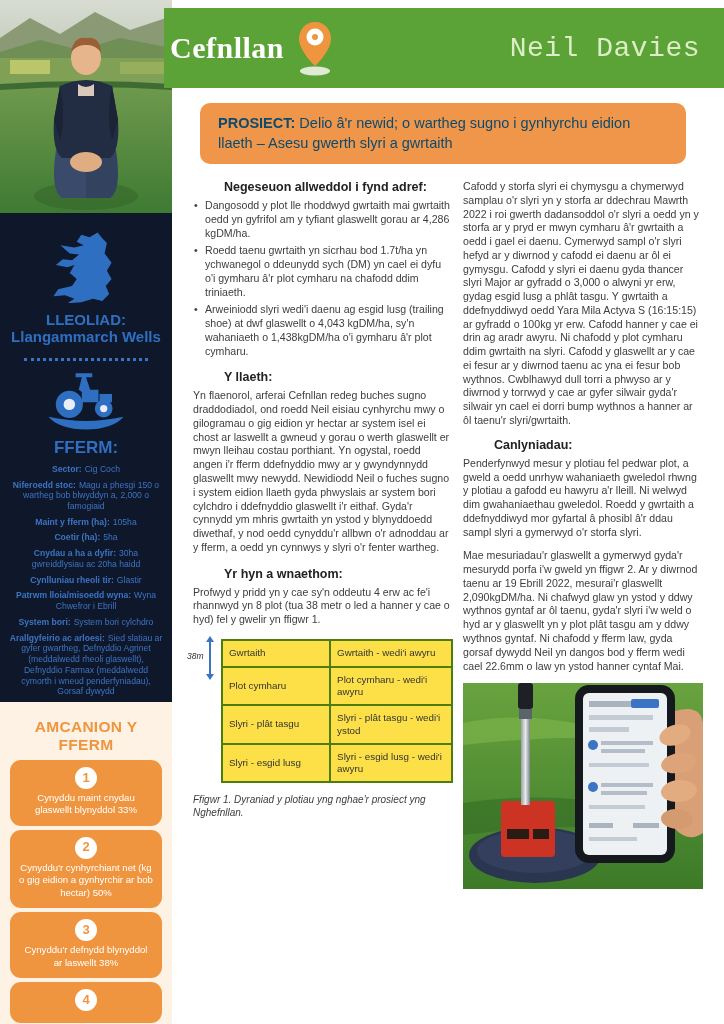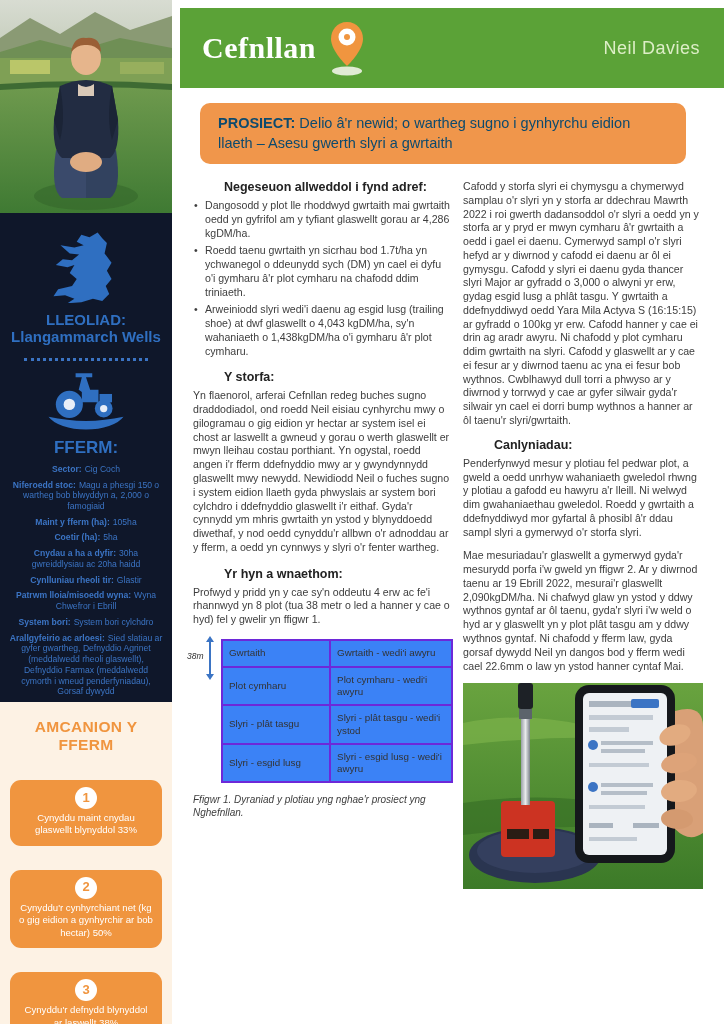--- a/index.html
+++ b/index.html
@@ -1,43 +1,43 @@
 <!DOCTYPE html>
 <html><head>
 <meta charset="utf-8">
 <style>
   html,body{margin:0;padding:0;background:#ffffff;}
   .page{position:relative;width:724px;height:1024px;background:#ffffff;overflow:hidden;
         font-family:"Liberation Sans",sans-serif;color:#3d3d3d;}
 
   
-  .green-header{position:absolute;left:180px;top:8px;right:0;height:80px;background:#5ba237;
-                display:flex;align-items:center;justify-content:space-between;padding:0 24px 0 22px;box-sizing:border-box;}
+  .green-header{position:absolute;left:164px;top:8px;right:0;height:80px;background:#5ba237;
+                display:flex;align-items:center;justify-content:space-between;padding:0 24px 0 6px;box-sizing:border-box;}
   .logo-wrap{display:flex;align-items:center;gap:10px;}
   .logo-text{font-family:"Liberation Serif",serif;font-weight:bold;font-size:30px;color:#ffffff;letter-spacing:0.5px;}
-  .author{font-family:Liberation Sans, sans-serif;font-size:18px;color:#ddeec7;letter-spacing:0.5px;}
+  .author{font-family:Liberation Mono, monospace;font-size:28px;color:#ddeec7;letter-spacing:0.5px;}
 
   
   .banner{position:absolute;left:200px;top:103px;width:486px;box-sizing:border-box;background:#f0964b;
           border-radius:10px;padding:11px 18px;color:#0c4a6e;font-size:14.5px;line-height:1.35;}
   .banner b{font-weight:bold;}
 
   
   .farmer-photo{position:absolute;left:0;top:0;width:172px;height:213px;}
   .sidebar-blue{position:absolute;left:0;top:213px;width:172px;height:489px;background:#0f172a;
                 display:flex;flex-direction:column;align-items:center;box-sizing:border-box;padding:16px 8px 0 8px;}
   .loc-heading{color:#2f6fc1;font-weight:bold;font-size:15px;margin-top:8px;}
   .loc-value{color:#2f6fc1;font-weight:bold;font-size:15px;}
   .dotted-sep{width:124px;border-bottom:3px dotted #3b74c4;margin:12px 0 8px 0;height:1px;}
   .ferm-heading{color:#2f6fc1;font-weight:bold;font-size:17px;margin:4px 0 6px 0;}
   .farm-detail{color:#3b74c4;font-size:8.6px;text-align:center;line-height:1.25;margin-bottom:5px;}
   .fd-label{font-weight:bold;margin-right:3px;}
 
   .sidebar-cream{position:absolute;left:0;top:702px;width:172px;height:322px;background:#fdf2e4;
-                 box-sizing:border-box;padding:16px 10px 0 10px;display:flex;flex-direction:column;gap:24px;}
+                 box-sizing:border-box;padding:16px 10px 0 10px;display:flex;flex-direction:column;gap:4px;}
   .obj-heading{color:#f0953f;font-weight:bold;font-size:15.5px;text-align:center;letter-spacing:0.3px;margin-bottom:2px;}
   .obj-box{background:#f0953f;border-radius:11px;padding:7px 9px 9px 9px;color:#ffffff;font-size:9.6px;
            text-align:center;line-height:1.3;}
   .obj-num{width:22px;height:22px;border-radius:50%;background:#ffffff;color:#f0953f;font-weight:bold;font-size:13px;
            display:flex;align-items:center;justify-content:center;margin:0 auto 3px auto;}
 
   
   .main{position:absolute;left:193px;top:180px;width:510px;display:flex;gap:10px;}
   .col1{width:260px;}
   .col2{width:240px;}
@@ -53,21 +53,21 @@
   
   .figure-wrap{display:flex;margin-top:6px;}
   .arrow-col{width:28px;position:relative;}
   .arrow-label{position:absolute;left:-6px;top:12px;font-size:8.5px;font-style:italic;color:#333;}
   .v-arrow{position:absolute;left:16px;top:2px;height:34px;width:2px;background:#3b74c4;}
   .v-arrow::before,.v-arrow::after{content:"";position:absolute;left:-3px;border-left:4px solid transparent;
       border-right:4px solid transparent;}
   .v-arrow::before{top:-5px;border-bottom:6px solid #3b74c4;}
   .v-arrow::after{bottom:-5px;border-top:6px solid #3b74c4;}
   table.plots{border-collapse:collapse;width:232px;}
-  table.plots td{background:#3b82f6;border:2px solid #6d28d9;font-size:9.8px;color:#333;
+  table.plots td{background:#fde047;border:2px solid #4d7c0f;font-size:9.8px;color:#333;
                  padding:6px 6px;height:27px;box-sizing:border-box;line-height:1.25;}
   table.plots td.c1{width:47%;}
   .fig-caption{font-size:10px;font-style:italic;margin-top:10px;line-height:1.3;}
 
   .meter-photo{margin-top:2px;width:240px;height:206px;}
   svg{display:block;}
 </style>
 </head>
 <body>
 
@@ -176,21 +176,21 @@
     <div class="col1">
       <div class="sect">
         <h3>Negeseuon allweddol i fynd adref:</h3>
         <ul class="keylist">
           <li>Dangosodd y plot lle rhoddwyd gwrtaith mai gwrtaith oedd yn gyfrifol am y tyfiant glaswellt gorau ar 4,286 kgDM/ha.</li>
           <li>Roedd taenu gwrtaith yn sicrhau bod 1.7t/ha yn ychwanegol o ddeunydd sych (DM) yn cael ei dyfu o'i gymharu â'r plot cymharu na chafodd ddim triniaeth.</li>
           <li>Arweiniodd slyri wedi'i daenu ag esgid lusg (trailing shoe) at dwf glaswellt o 4,043 kgDM/ha, sy'n wahaniaeth o 1,438kgDM/ha o'i gymharu â'r plot cymharu.</li>
         </ul>
       </div>
       <div class="sect">
-        <h3>Y storfa:</h3>
+        <h3>Y llaeth:</h3>
         <p>Yn flaenorol, arferai Cefnllan redeg buches sugno draddodiadol, ond roedd Neil eisiau cynhyrchu mwy o gilogramau o gig eidion yr hectar ar system isel ei chost ar laswellt a gwneud y gorau o werth glaswellt er mwyn lleihau costau porthiant. Yn ogystal, roedd angen i'r fferm ddefnyddio mwy ar y gwyndynnydd glaswellt mwy newydd. Newidiodd Neil o fuches sugno i system eidion llaeth gyda phwyslais ar system bori cylchdro i ddefnyddio glaswellt i'r eithaf. Gyda'r cynnydd ym mhris gwrtaith yn ystod y blynyddoedd diwethaf, y nod oedd cynyddu'r allbwn o'r adnoddau ar y fferm, a oedd yn cynnwys y slyri o'r fenter wartheg.</p>
       </div>
       <div class="sect">
         <h3>Yr hyn a wnaethom:</h3>
         <p>Profwyd y pridd yn y cae sy'n oddeutu 4 erw ac fe'i rhannwyd yn 8 plot (tua 38 metr o led a hanner y cae o hyd) fel y gwelir yn ffigwr 1.</p>
       </div>
       <div class="figure-wrap">
         <div class="arrow-col">
           <span class="arrow-label">38m</span>
           <div class="v-arrow"></div>

